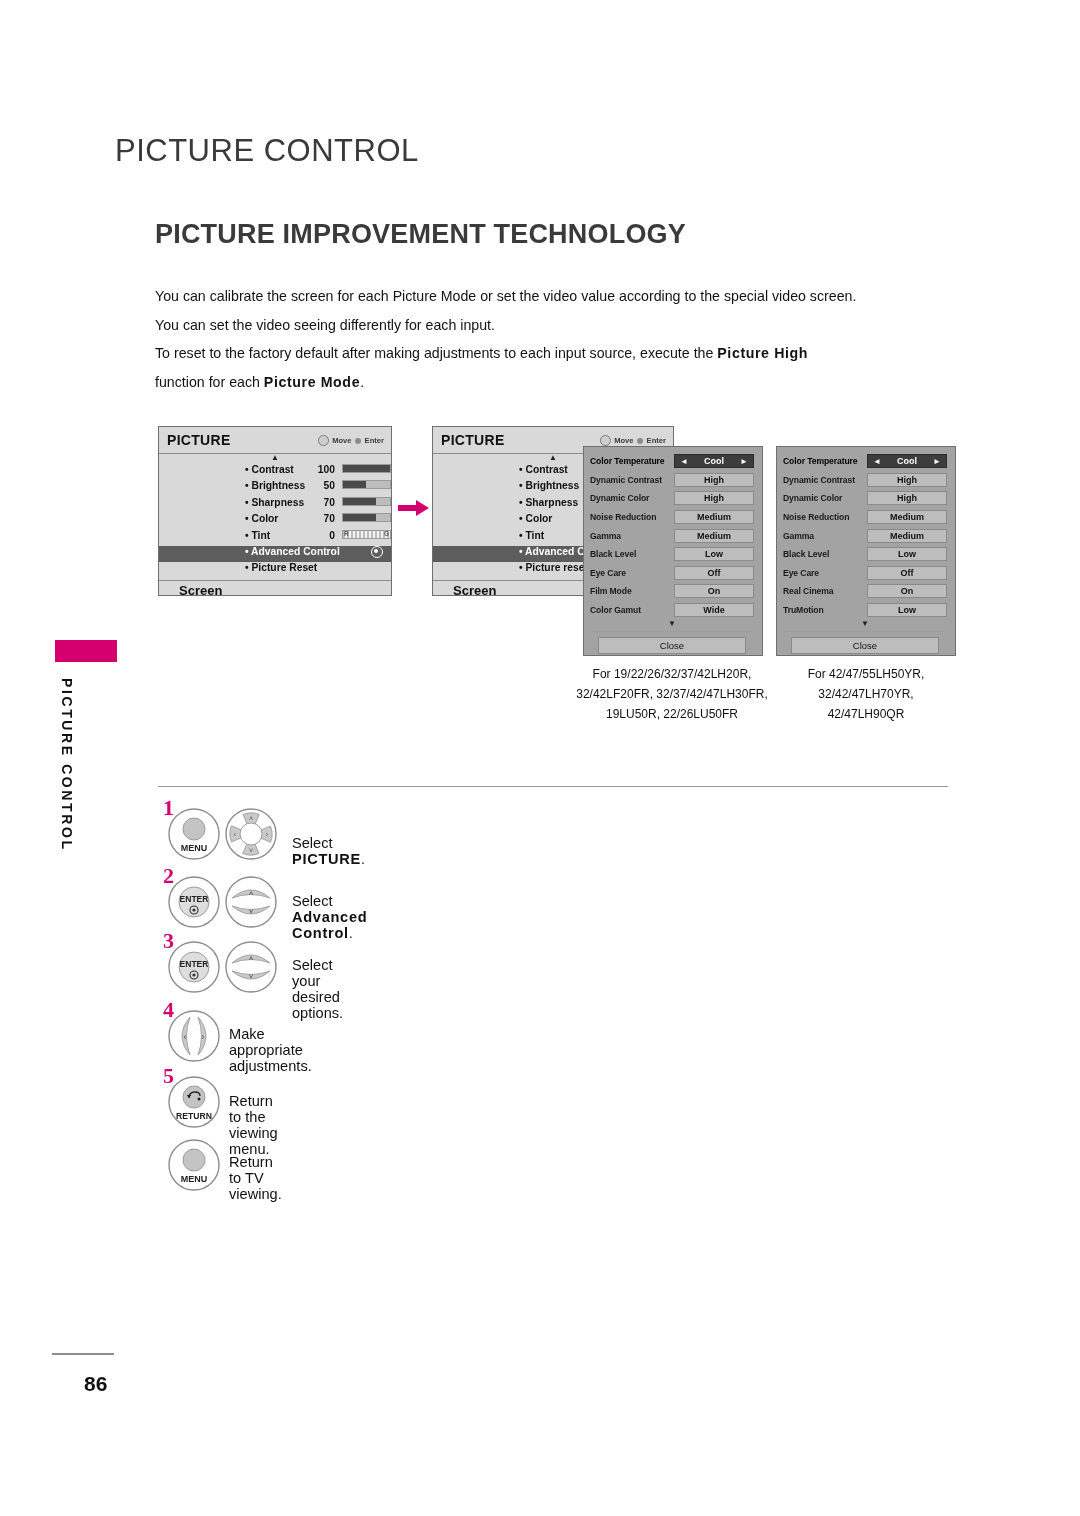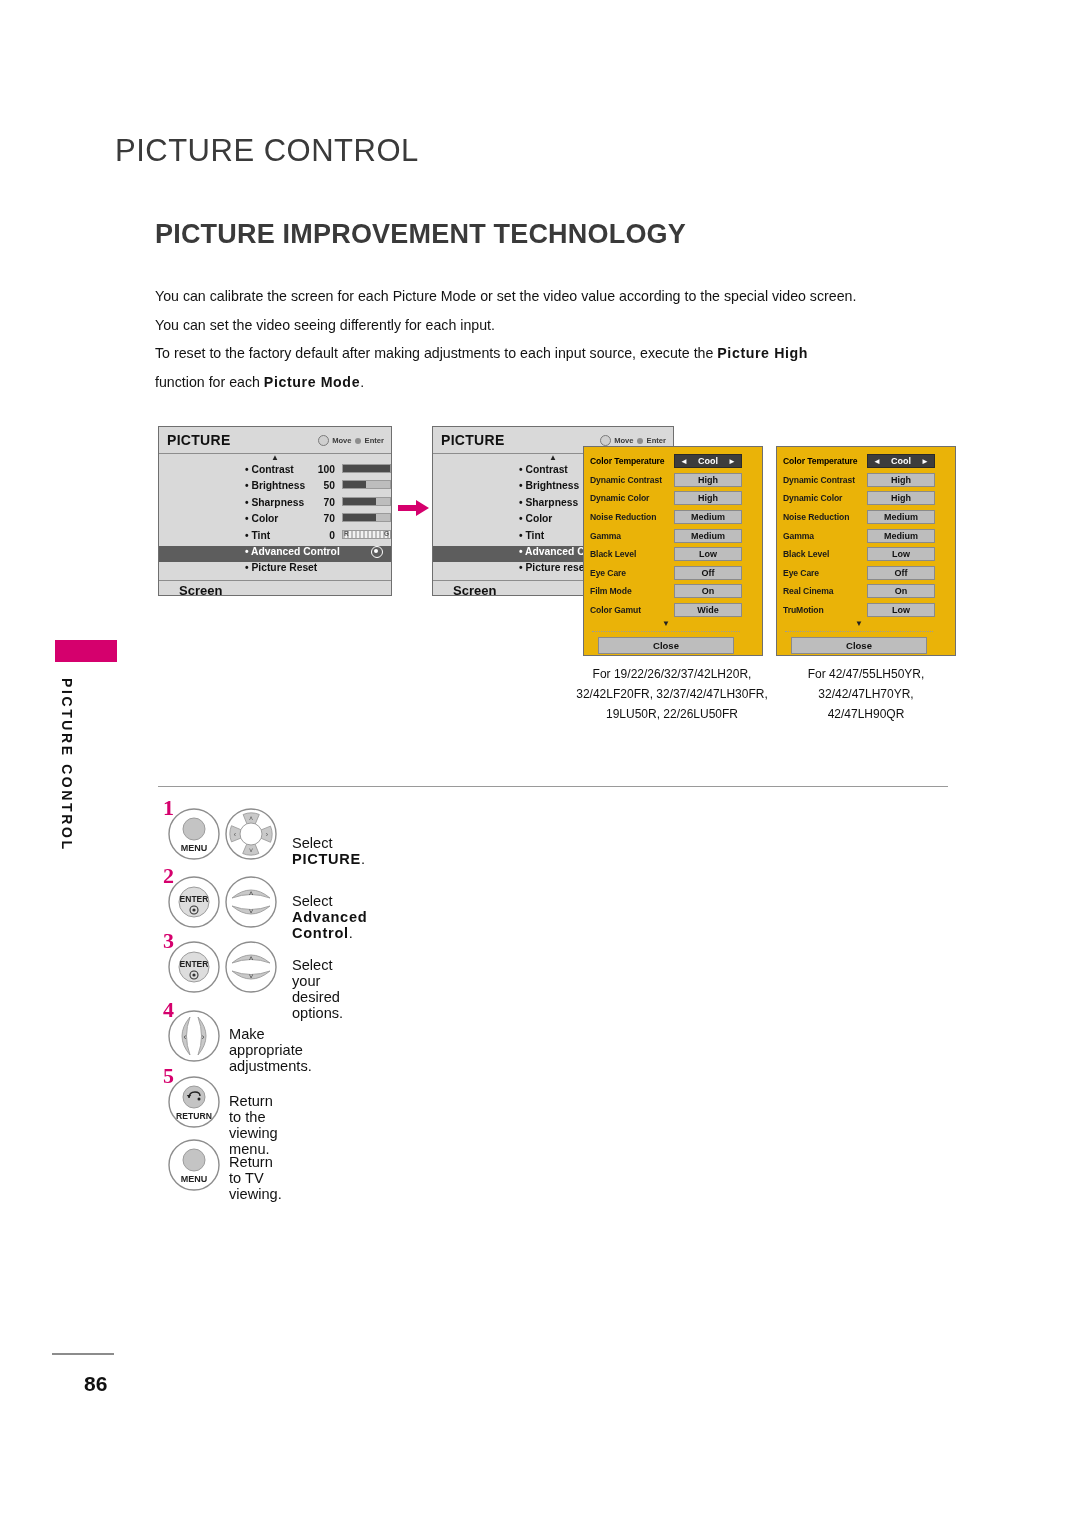--- a/index.html
+++ b/index.html
@@ -218,24 +218,24 @@
     font-size: 13px;
     font-weight: 700;
     color: #111;
     padding: 2px 0 0 20px;
     box-sizing: border-box;
   }
 
   
   .adv {
     position: absolute;
-    background: #eab308;
+    background: #a3a3a3;
     border: 1px solid #6f6f6f;
     box-sizing: border-box;
-    padding: 5px 20px 6px 6px;
+    padding: 5px 8px 6px 6px;
   }
   .arow {
     display: flex;
     align-items: center;
     height: 18.6px;
   }
   .arow .k {
     width: 84px;
     font-size: 8.6px;
     color: #1a1a1a;
@@ -278,21 +278,21 @@
   }
   .close-btn {
     height: 15px;
     margin: 0 8px;
     background: #bdbdbd;
     border: 1px solid #8a8a8a;
     display: flex;
     align-items: center;
     justify-content: center;
     font-size: 9.5px;
-    font-weight: 700;
+    font-weight: 400;
     color: #111;
   }
 
   
   .pink-arrow {
     position: absolute;
     left: 398px;
     top: 499px;
     width: 32px;
     height: 18px;

